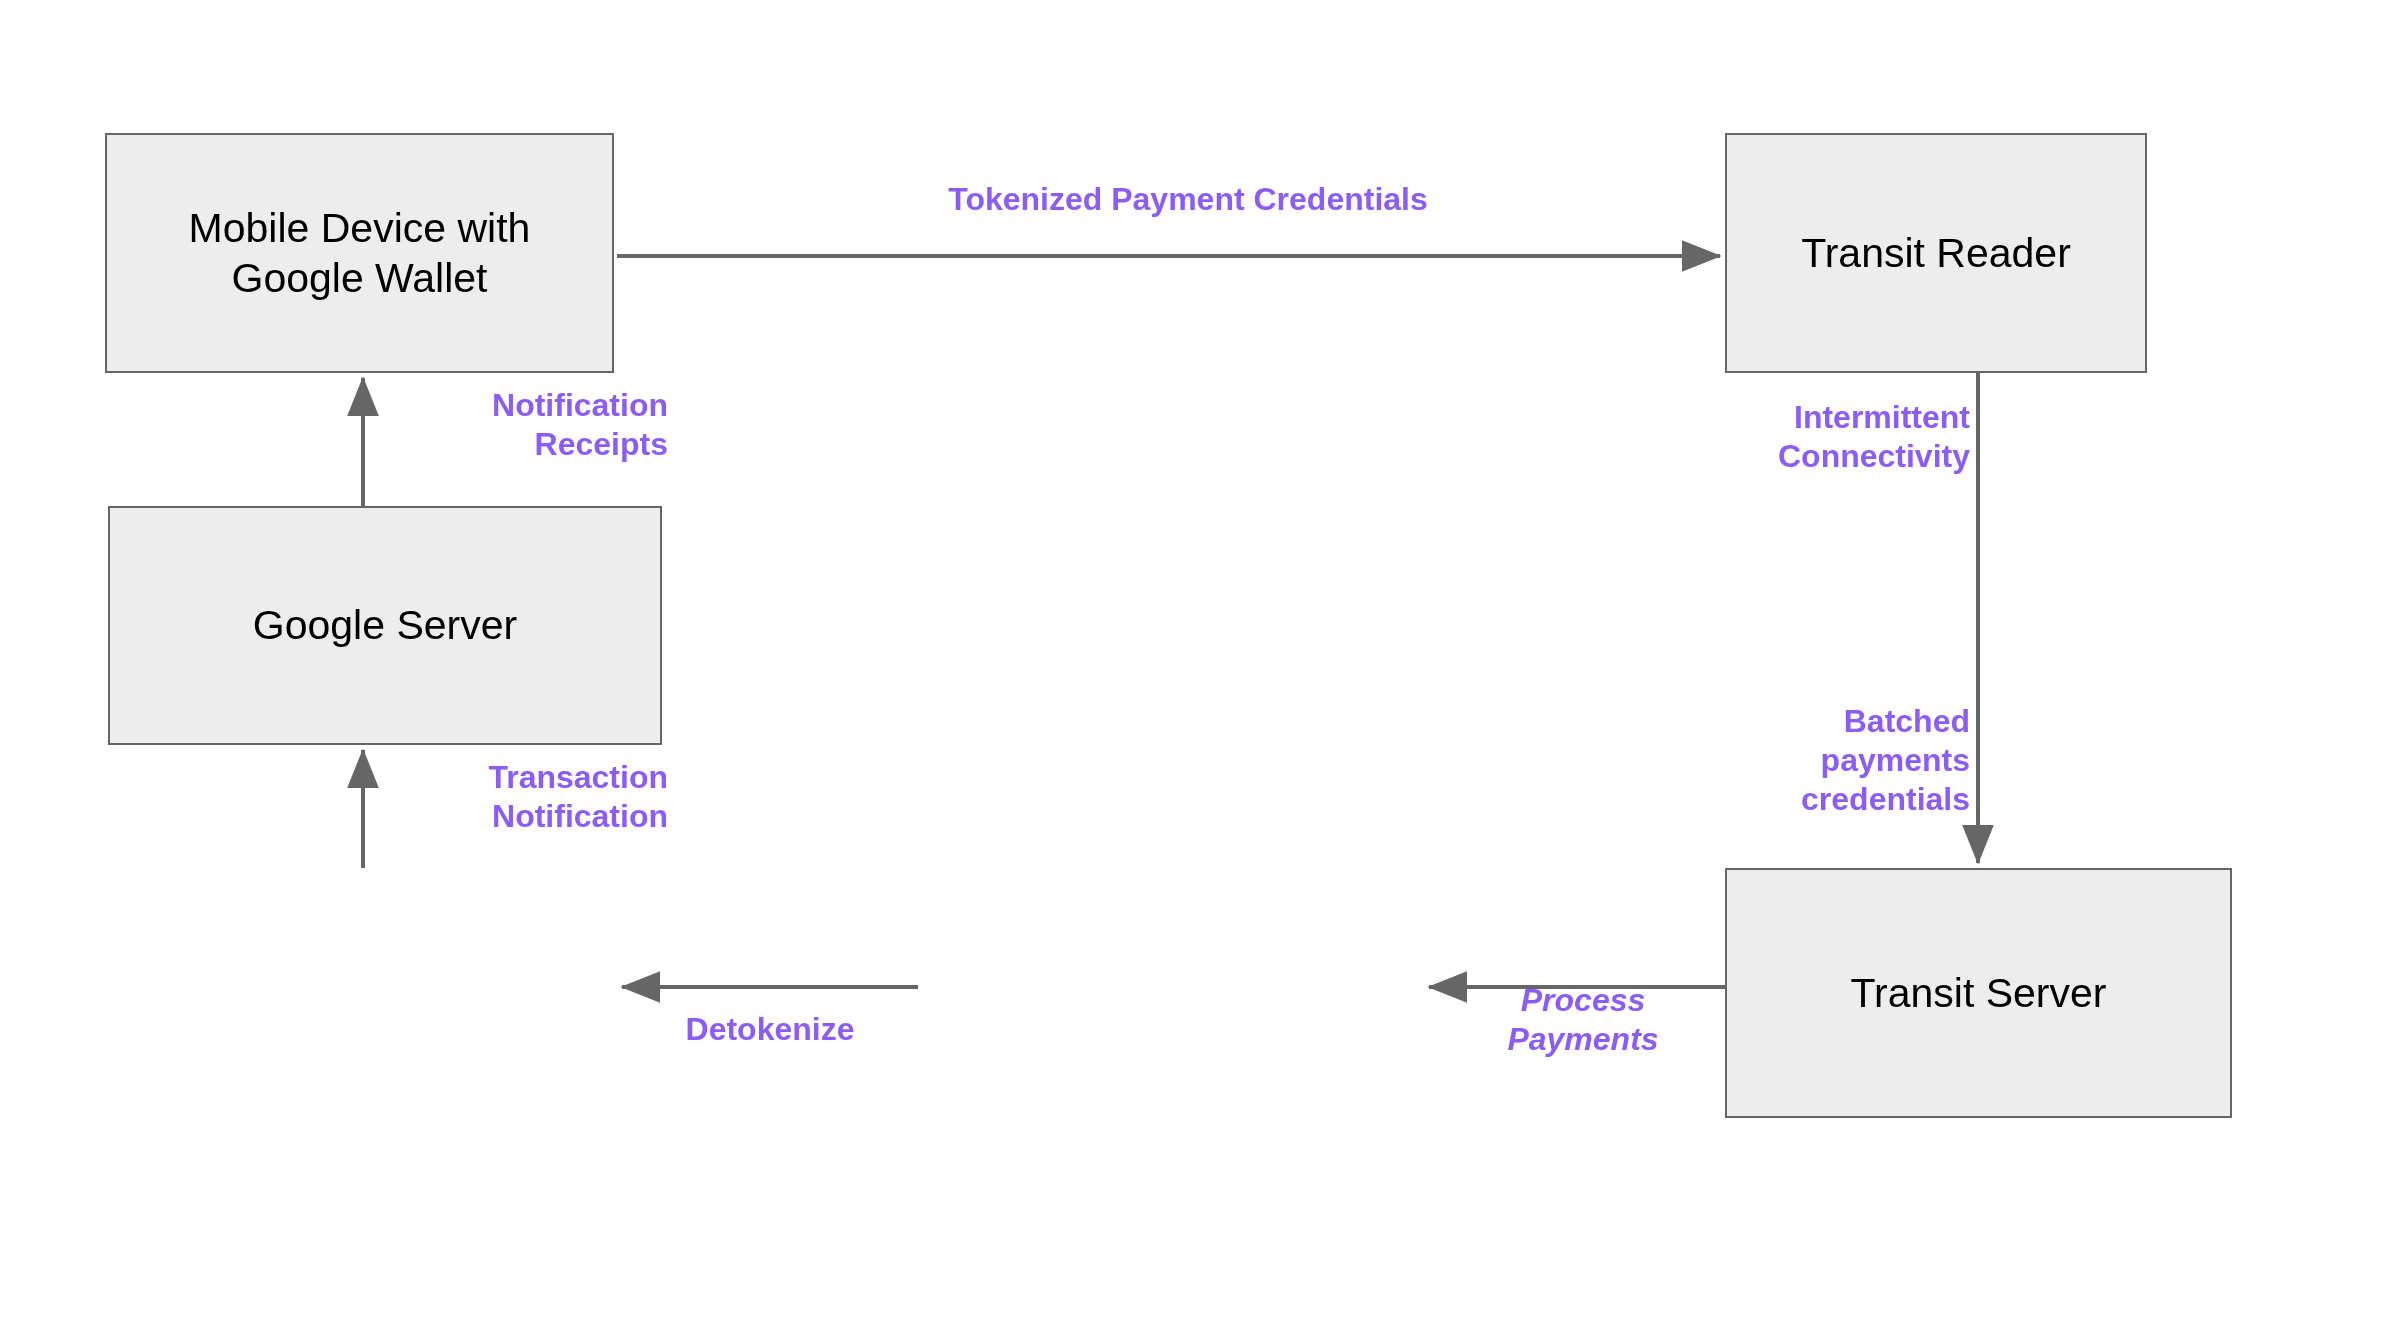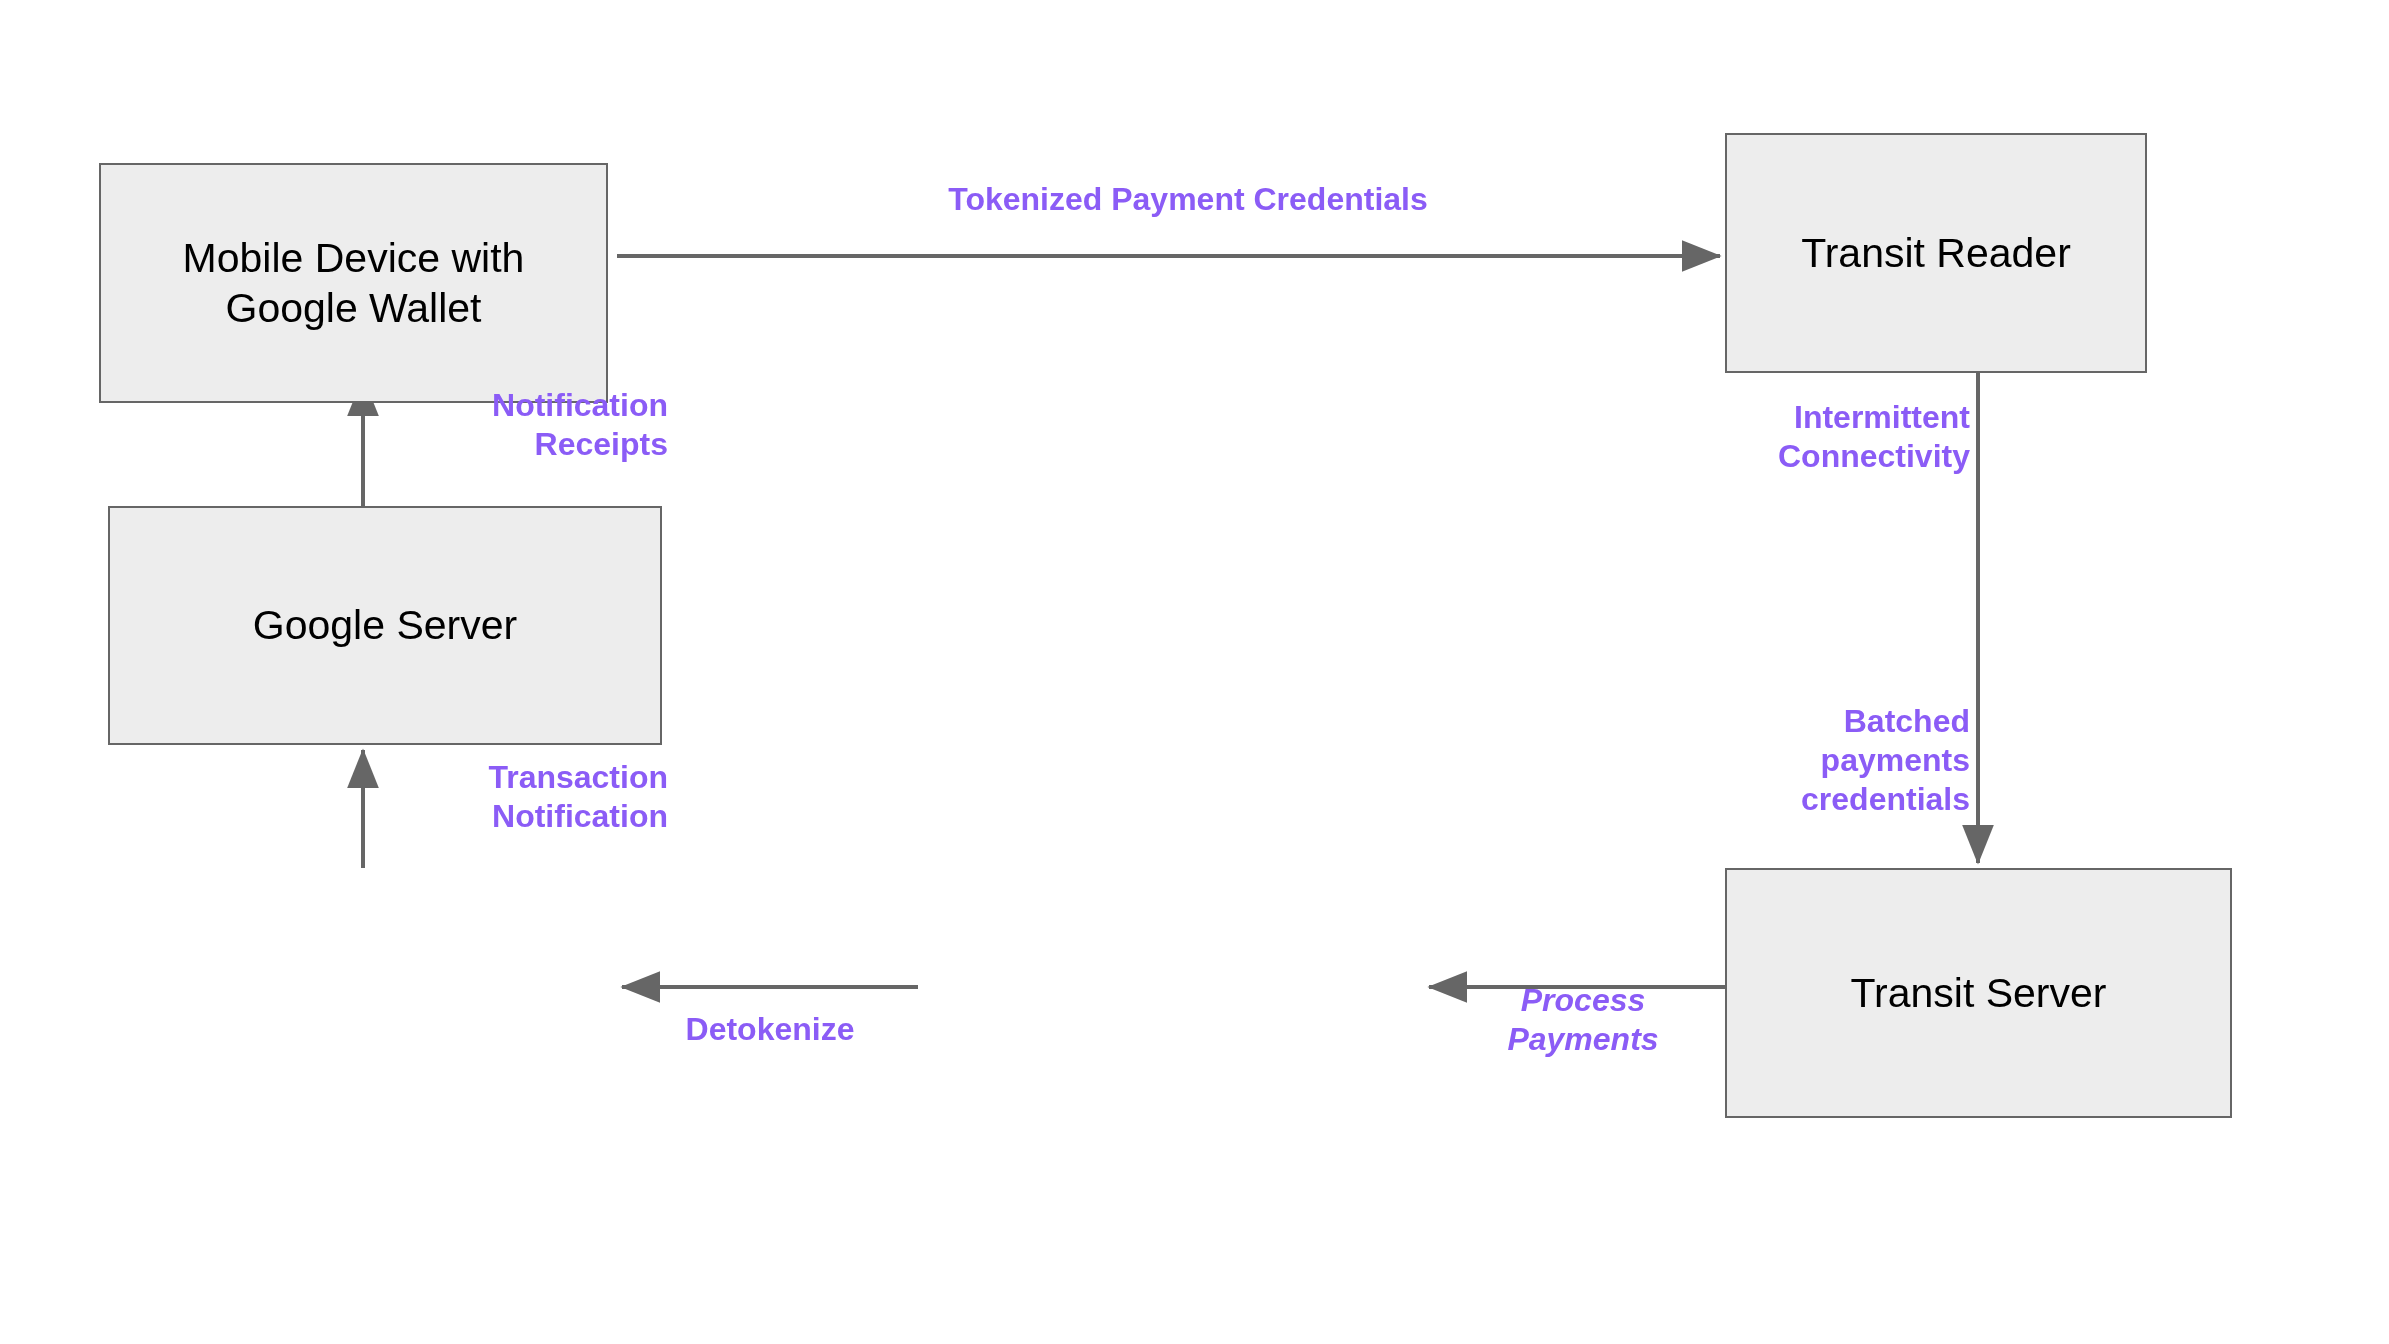--- a/index.html
+++ b/index.html
@@ -71,21 +71,21 @@
 
     <line x1="1725" y1="987" x2="1429" y2="987" stroke="#666666" stroke-width="4" marker-end="url(#arrowhead)"></line>
 
     <line x1="918" y1="987" x2="622" y2="987" stroke="#666666" stroke-width="4" marker-end="url(#arrowhead)"></line>
 
     <line x1="363" y1="868" x2="363" y2="750" stroke="#666666" stroke-width="4" marker-end="url(#arrowhead)"></line>
 
     <line x1="363" y1="506" x2="363" y2="378" stroke="#666666" stroke-width="4" marker-end="url(#arrowhead)"></line>
   </svg>
 
-  <div class="node" style="left:99px; top:133px; width:509px; height:240px;margin-top:30px;">
+  <div class="node" style="left:105px; top:133px; width:509px; height:240px;">
     <span>Mobile Device with
 Google Wallet</span>
   </div>
 
   <div class="node" style="left:1725px; top:133px; width:422px; height:240px;">
     <span>Transit Reader</span>
   </div>
 
   <div class="node" style="left:108px; top:506px; width:554px; height:239px;">
     <span>Google Server</span>

